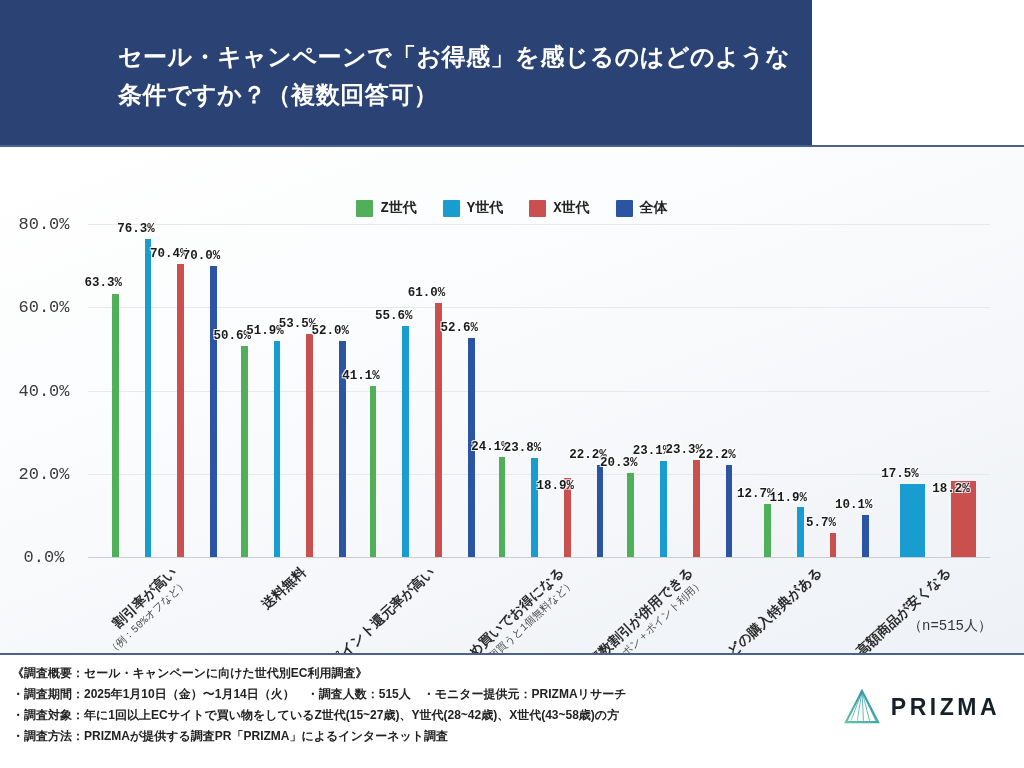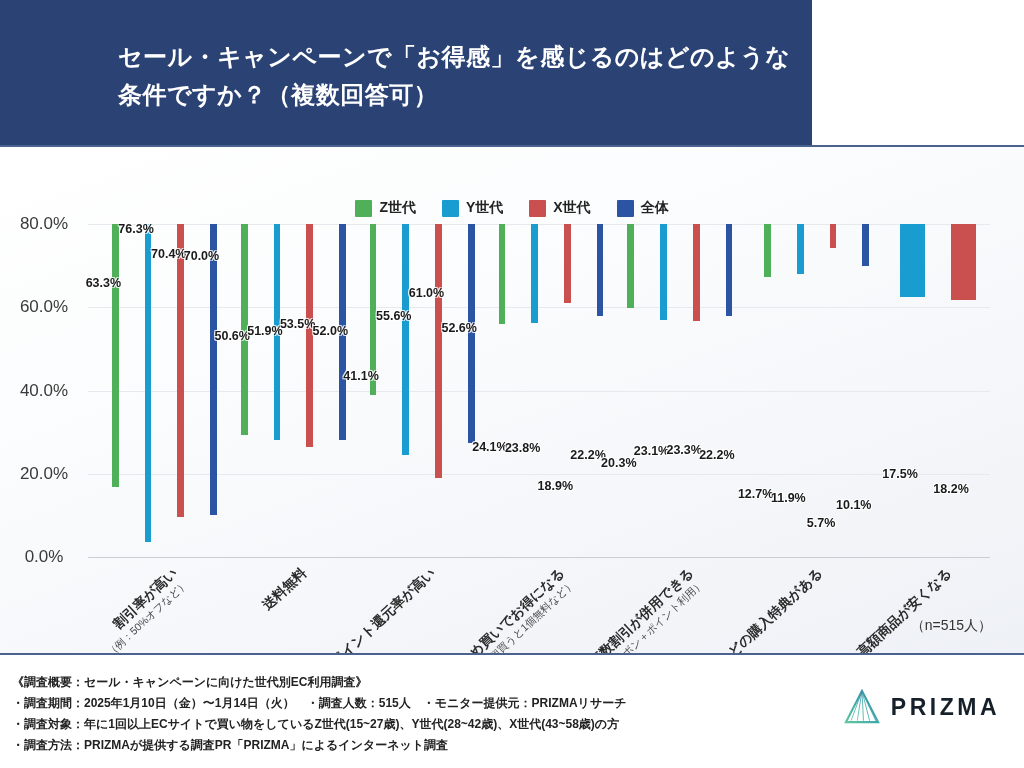--- a/index.html
+++ b/index.html
@@ -45,20 +45,21 @@
 
   
   #chart-panel {
     position: absolute;
     left: 0; top: 145px;
     width: 1024px;
     height: 508px;
     background: linear-gradient(160deg, #ffffff 0%, #fbfcfd 35%, #eef1f6 100%);
     border-top: 2px solid #4a628f;
     box-sizing: border-box;
+    font-family: Liberation Mono, monospace;
   }
 
   
   #legend {
     position: absolute;
     left: 0;
     top: 52px;
     width: 1024px;
     display: flex;
     justify-content: center;
@@ -132,20 +133,21 @@
     display: flex;
     align-items: flex-end;
     justify-content: center;
     gap: 2px;
   }
   .bar-wrap {
     position: relative;
     width: 25px;
     height: 100%;
     display: flex;
+    align-items: flex-end;
     padding-left: 24px;
   }
   .bar {
     width: 100%;
     border-radius: 0;
   }
   .bar-label {
     position: absolute;
     left: 50%;
     transform: translateX(-50%);
@@ -200,21 +202,21 @@
     top: 653px;
     width: 1024px;
     height: 115px;
     background: #ffffff;
     border-top: 2px solid #4a628f;
     box-sizing: border-box;
   }
   #footer-text {
     position: absolute;
     left: 12px;
-    top: 17px;
+    top: 8px;
     width: 850px;
   }
   .foot-line {
     font-size: 12px;
     font-weight: bold;
     color: #222222;
     line-height: 21px;
     white-space: nowrap;
   }
 

